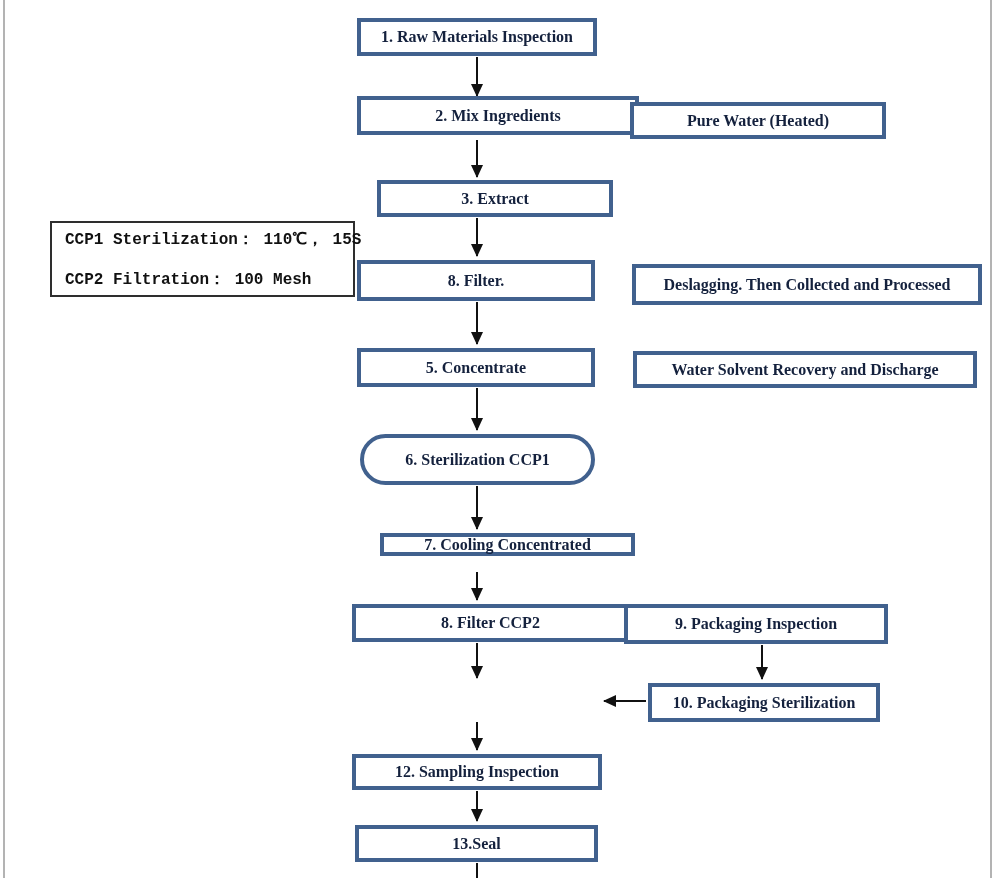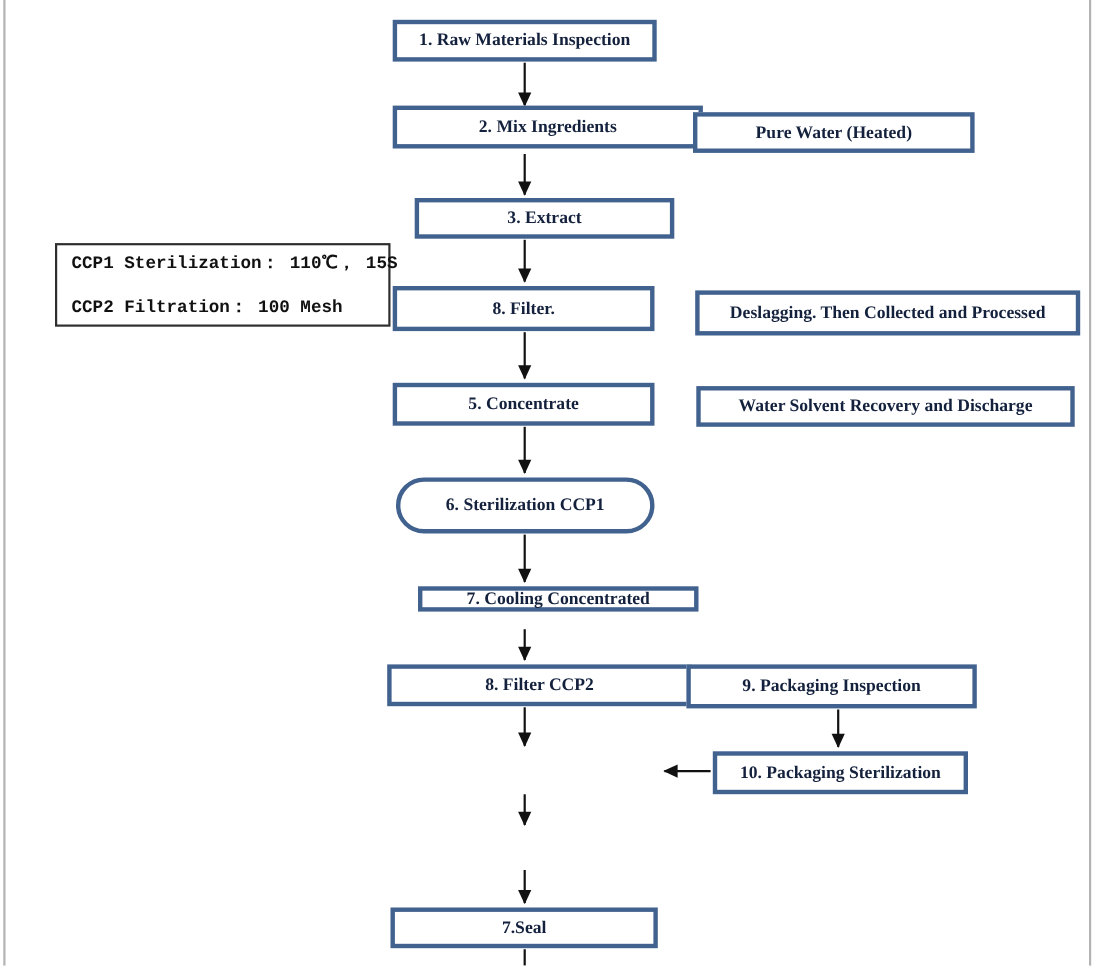--- a/index.html
+++ b/index.html
@@ -93,21 +93,22 @@
   <div class="fbox p-n1">1. Raw Materials Inspection</div>
   <div class="fbox p-n2">2. Mix Ingredients</div>
   <div class="fbox p-n3">3. Extract</div>
   <div class="fbox p-n4">8. Filter.</div>
   <div class="fbox p-n5">5. Concentrate</div>
   <div class="fbox stadium p-n6">6. Sterilization CCP1</div>
   <div class="fbox p-n7">7. Cooling Concentrated</div>
   <div class="fbox p-n8">8. Filter CCP2</div>
   <div class="fbox p-n9">9. Packaging Inspection</div>
   <div class="fbox p-n10">10. Packaging Sterilization</div>
-  <div class="fbox p-n13">7.Seal</div>
+  <div class="fbox p-n12">12. Sampling Inspection</div>
+  <div class="fbox p-n13">13.Seal</div>
 
   <div class="fbox p-de">Deslagging. Then Collected and Processed</div>
   <div class="fbox p-pw">Pure Water (Heated)</div>
   <div class="fbox p-ws">Water Solvent Recovery and Discharge</div>
 
   <div class="note p-nt">
     <div>CCP1 Sterilization： 110℃， 15S</div>
     <div>CCP2 Filtration： 100 Mesh</div>
   </div>
 

